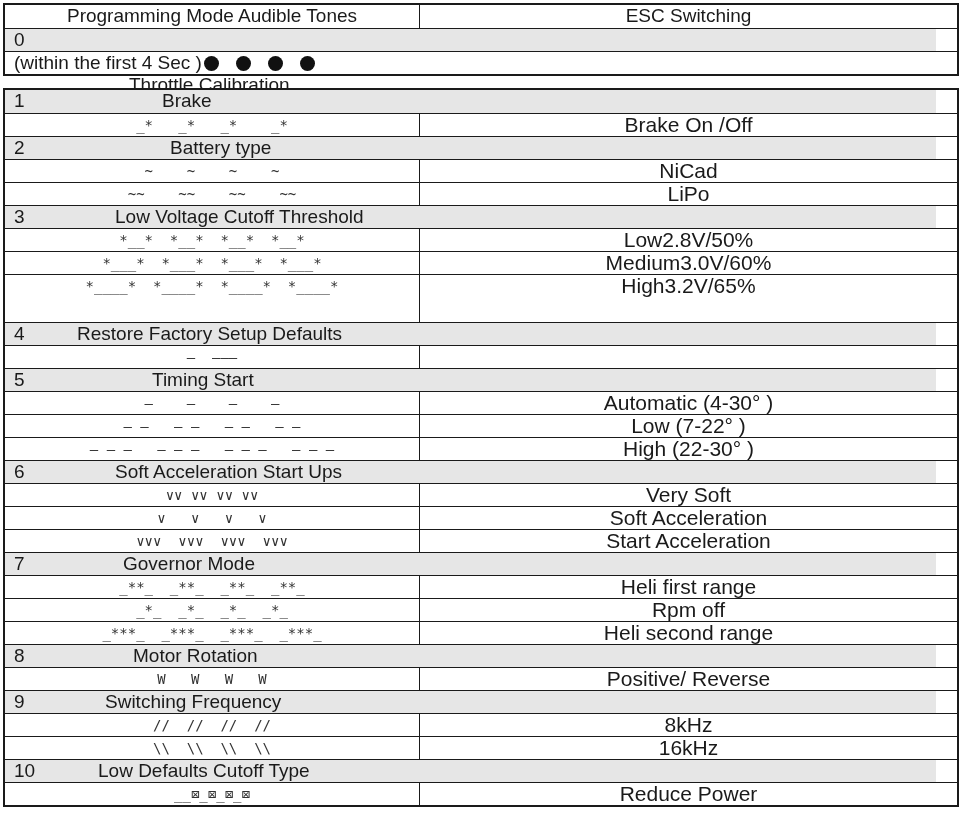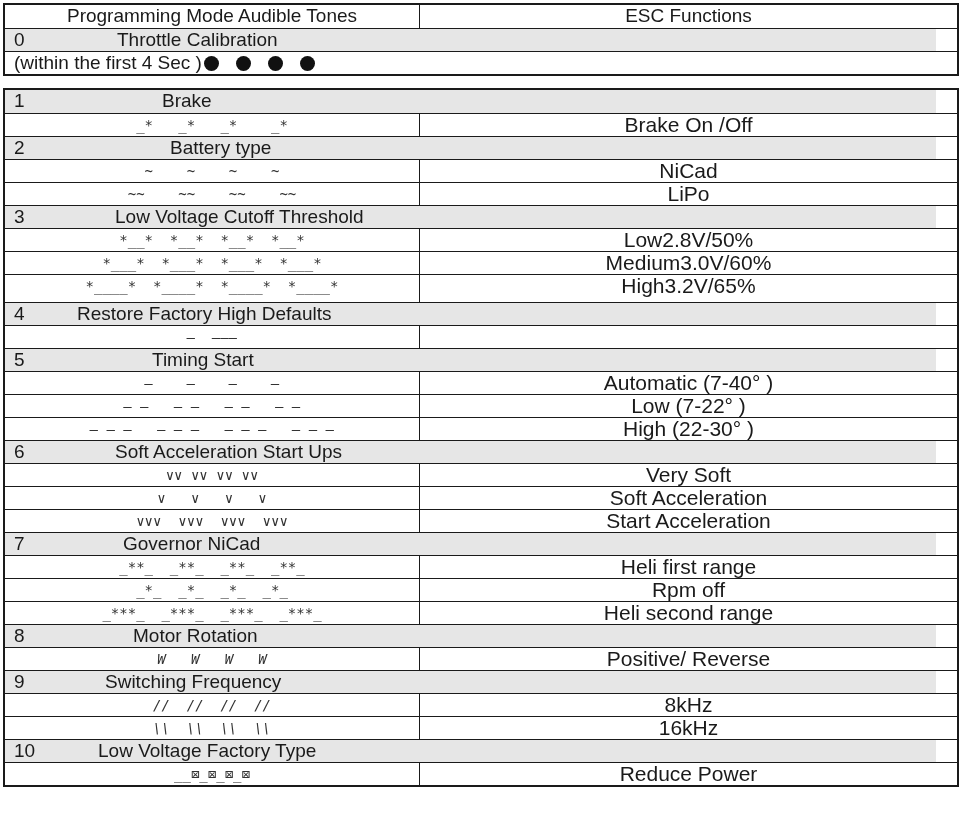--- a/index.html
+++ b/index.html
@@ -2,44 +2,44 @@
 <html><head>
 <meta charset="utf-8">
 <style>
   html, body { margin: 0; padding: 0; background: #ffffff; }
   body { width: 961px; height: 826px; position: relative; overflow: hidden;
          font-family: "Liberation Sans", sans-serif; color: #1a1a1a; }
   .tbl { position: absolute; left: 3px; width: 956px; border: 2px solid #1a1a1a; box-sizing: border-box; }
   .row { position: relative; height: 23px; border-top: 1.5px solid #1a1a1a; box-sizing: border-box; display: flex; }
   .row:first-child { border-top: none; }
   .row.sec { background: linear-gradient(to right, #e6e6e6 0, #e6e6e6 97.8%, #ffffff 97.8%); }
-  .row.tall { height: 28px; }
+  .row.tall { height: 48px; }
   .cell-l { width: 415px; position: relative; border-right: 1.5px solid #1a1a1a; box-sizing: border-box; }
   .cell-r { flex: 1; position: relative; text-align: center; font-size: 21px; line-height: 22px; }
   .sec .cell-l { width: 100%; border-right: none; }
   .num { position: absolute; left: 9px; top: 0; font-size: 19px; line-height: 22px; }
   .title { position: absolute; top: 0; font-size: 19px; line-height: 22px; white-space: nowrap; }
-  .tone { position: absolute; top: 0; left: 0; width: 100%; text-align: center; font-family: "DejaVu Sans Mono", monospace; font-size: 14px; line-height: 22px; white-space: pre; color: #333; font-style: italic; }
+  .tone { position: absolute; top: 0; left: 0; width: 100%; text-align: center; font-family: "DejaVu Sans Mono", monospace; font-size: 14px; line-height: 22px; white-space: pre; color: #333; }
   .hdr .cell-l, .hdr .cell-r { font-size: 19px; line-height: 22px; text-align: center; }
   .sub0 { position: absolute; left: 9px; top: 0; font-size: 19px; line-height: 22px; white-space: nowrap; }
   .dots { display: inline-block; margin-left: 2px; }
   .dot { display: inline-block; width: 15px; height: 15px; border-radius: 50%; background: #111; margin-right: 17px; vertical-align: -2px; }
 </style>
 </head>
 <body>
 
 <div class="tbl" style="top:3px;">
   <div class="row hdr">
     <div class="cell-l">Programming Mode Audible Tones</div>
-    <div class="cell-r">ESC Functions</div>
+    <div class="cell-r">ESC Switching</div>
   </div>
   <div class="row sec">
     <div class="cell-l">
       <span class="num">0</span>
-      <span class="title" style="left:112px;">Throttle Calibration</span>
+      <span class="title" style="left:124px;margin-top:45px;">Throttle Calibration</span>
     </div>
   </div>
   <div class="row" style="display:block;">
     <span class="sub0">
       <span>(within the first 4 Sec )</span><span class="dots"><span class="dot"></span><span class="dot"></span><span class="dot"></span><span class="dot"></span></span>
     </span>
   </div>
 </div>
 
 <div class="tbl" id="main-tbl" style="top:88px;">
@@ -93,39 +93,39 @@
     </div>
     <div class="row tall">
       <div class="cell-l">
         <span class="tone">*____*  *____*  *____*  *____*</span>
       </div>
       <div class="cell-r">High3.2V/65%</div>
     </div>
     <div class="row sec">
       <div class="cell-l">
         <span class="num">4</span>
-        <span class="title" style="left:72px">Restore Factory High Defaults</span>
+        <span class="title" style="left:72px">Restore Factory Setup Defaults</span>
       </div>
     </div>
     <div class="row">
       <div class="cell-l">
         <span class="tone">—  ———</span>
       </div>
     </div>
     <div class="row sec">
       <div class="cell-l">
         <span class="num">5</span>
         <span class="title" style="left:147px">Timing Start</span>
       </div>
     </div>
     <div class="row">
       <div class="cell-l">
         <span class="tone">–    –    –    –</span>
       </div>
-      <div class="cell-r">Automatic (7-40°  )</div>
+      <div class="cell-r">Automatic (4-30°  )</div>
     </div>
     <div class="row">
       <div class="cell-l">
         <span class="tone">– –   – –   – –   – –</span>
       </div>
       <div class="cell-r">Low (7-22°  )</div>
     </div>
     <div class="row">
       <div class="cell-l">
         <span class="tone">– – –   – – –   – – –   – – –</span>
@@ -152,21 +152,21 @@
     </div>
     <div class="row">
       <div class="cell-l">
         <span class="tone">∨∨∨  ∨∨∨  ∨∨∨  ∨∨∨</span>
       </div>
       <div class="cell-r">Start Acceleration</div>
     </div>
     <div class="row sec">
       <div class="cell-l">
         <span class="num">7</span>
-        <span class="title" style="left:118px">Governor NiCad</span>
+        <span class="title" style="left:118px">Governor Mode</span>
       </div>
     </div>
     <div class="row">
       <div class="cell-l">
         <span class="tone">_**_  _**_  _**_  _**_</span>
       </div>
       <div class="cell-r">Heli first range</div>
     </div>
     <div class="row">
       <div class="cell-l">
@@ -206,21 +206,21 @@
     </div>
     <div class="row">
       <div class="cell-l">
         <span class="tone">\\  \\  \\  \\</span>
       </div>
       <div class="cell-r">16kHz</div>
     </div>
     <div class="row sec">
       <div class="cell-l">
         <span class="num">10</span>
-        <span class="title" style="left:93px">Low Voltage Factory Type</span>
+        <span class="title" style="left:93px">Low Defaults Cutoff Type</span>
       </div>
     </div>
     <div class="row">
       <div class="cell-l">
         <span class="tone">__⊠_⊠_⊠_⊠</span>
       </div>
       <div class="cell-r">Reduce  Power</div>
     </div>
   </div>
 

